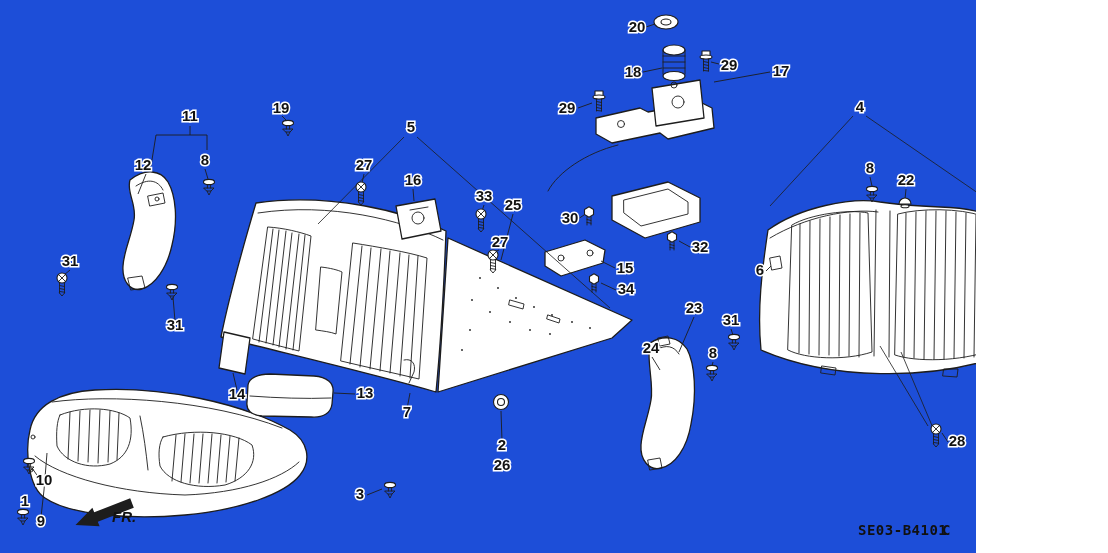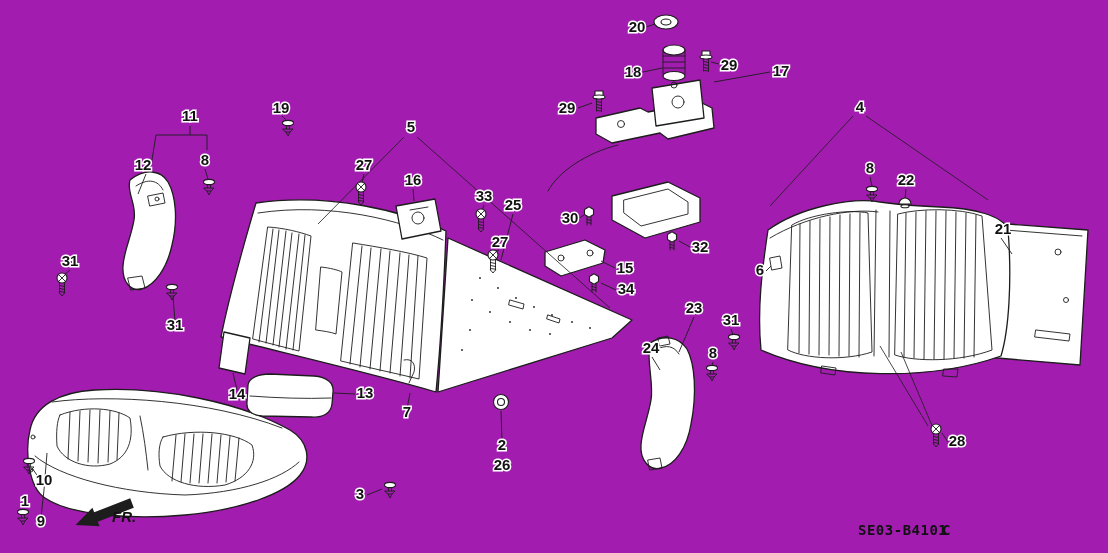--- a/index.html
+++ b/index.html
@@ -1,16 +1,16 @@
 <!DOCTYPE html>
 <html><head>
 <meta charset="utf-8">
 <style>
   html,body{margin:0;padding:0;background:#ffffff;}
-  .stage{position:relative;width:1108px;height:553px;background:#a21caf;overflow:hidden;}
+  .stage{position:relative;width:976px;height:553px;background:#1d4ed8;overflow:hidden;}
   svg{display:block;}
   .outline{fill:#ffffff;stroke:#1d1d1d;stroke-width:1.3;stroke-linejoin:round;}
   .detail{fill:none;stroke:#1d1d1d;stroke-width:0.9;stroke-linejoin:round;stroke-linecap:round;}
   .thin{fill:none;stroke:#1d1d1d;stroke-width:0.8;}
   .leader{fill:none;stroke:#1d1d1d;stroke-width:0.9;}
   .part{fill:#ffffff;stroke:#1d1d1d;stroke-width:1.1;stroke-linejoin:round;}
   .dot{fill:#1d1d1d;stroke:none;}
   .callout{font-family:"Liberation Sans",sans-serif;font-size:15px;font-weight:600;fill:#111111;
            text-anchor:middle;paint-order:stroke;stroke:#ffffff;stroke-width:3px;}
   .code{font-family:"DejaVu Sans Mono",monospace;font-size:14px;font-weight:bold;fill:#111111;letter-spacing:0.5px;}

